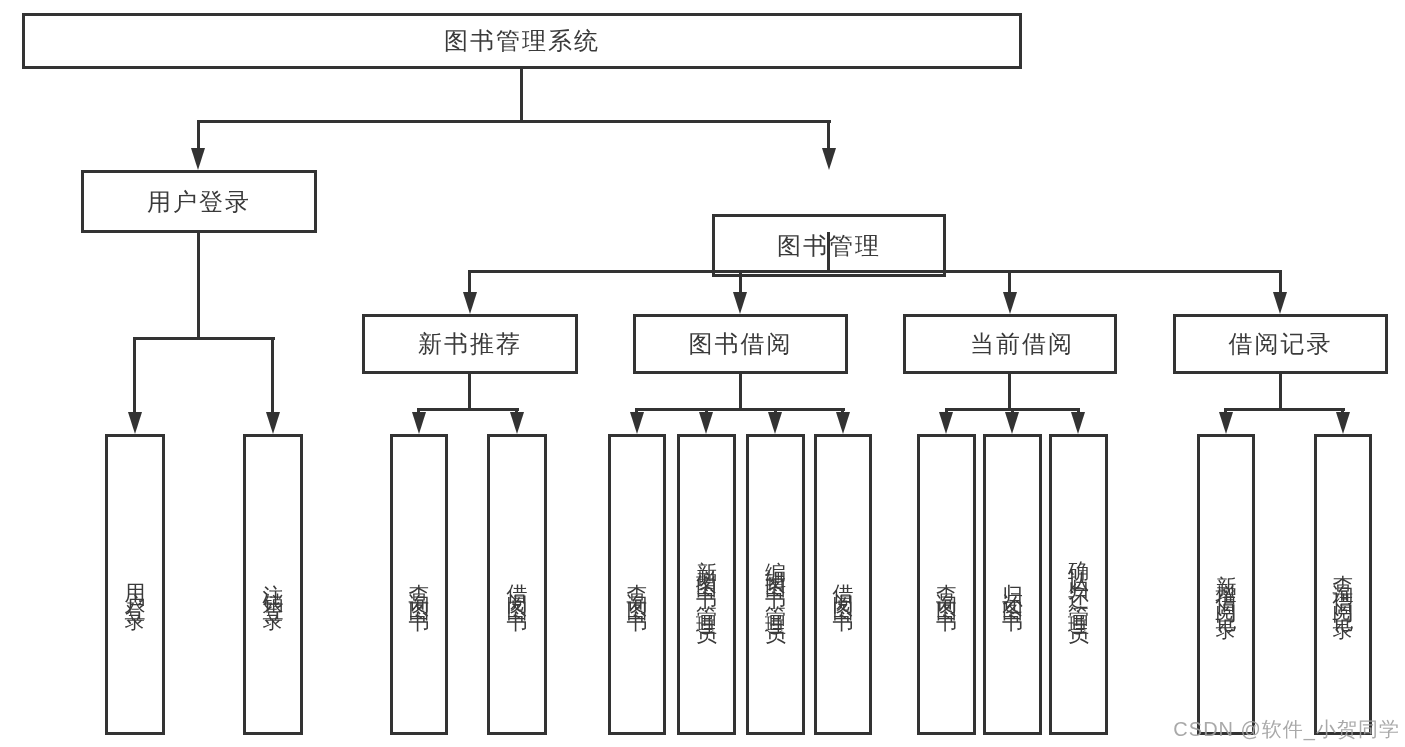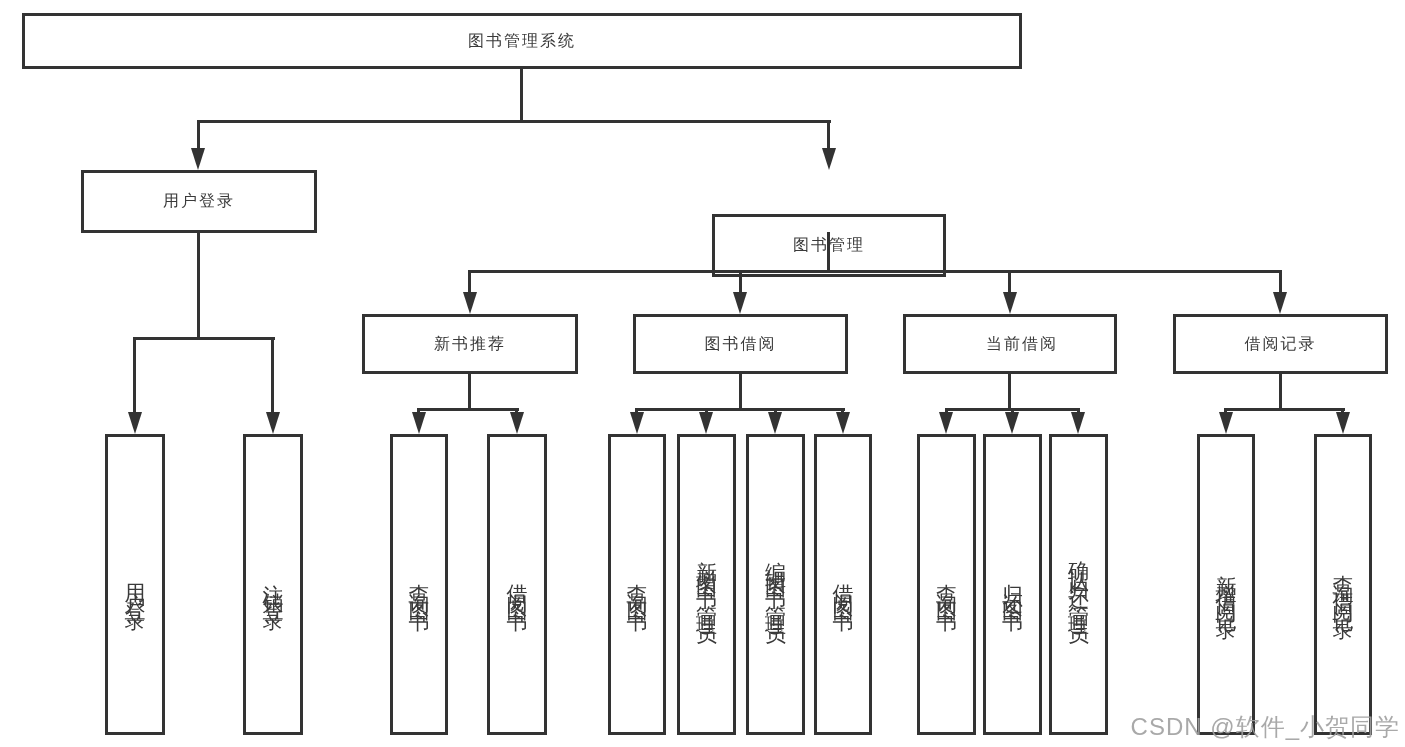--- a/index.html
+++ b/index.html
@@ -7,35 +7,35 @@
   html,body{ margin:0; padding:0; background:#ffffff; }
   #stage{
     position:relative; width:1405px; height:747px; background:#ffffff;
     font-family:"Liberation Sans","DejaVu Sans",sans-serif; overflow:hidden;
   }
   .box{
     position:absolute; box-sizing:border-box; background:#ffffff;
     border:3px solid var(--line); color:var(--text);
     display:flex; align-items:center; justify-content:center;
   }
-  .hbox{ font-size:16px; letter-spacing:2px;justify-content:center; }
+  .hbox{ font-size:24px; letter-spacing:2px;justify-content:center; }
   .vbox{
     writing-mode:vertical-rl; text-orientation:mixed;
     font-size:21px; letter-spacing:9px; top:434px; height:301px;
   }
   .hl{ position:absolute; height:3px; background:var(--line); }
   .vl{ position:absolute; width:3px; background:var(--line); }
   .arr{
     position:absolute; width:0; height:0;
     border-left:7px solid transparent; border-right:7px solid transparent;
     border-top:22px solid var(--line);
   }
   .watermark{
     position:absolute; right:5px; bottom:4px; z-index:9;
-    font-size:24px; letter-spacing:1px; color:var(--wm); opacity:.9;
+    font-size:20px; letter-spacing:1px; color:var(--wm); opacity:.9;
   }
 </style>
 </head>
 <body>
 
 <div id="stage">
 
   <div class="box hbox" style="left:22px; top:13px; width:1000px; height:56px;">
     <span>图书管理系统</span>
   </div>

